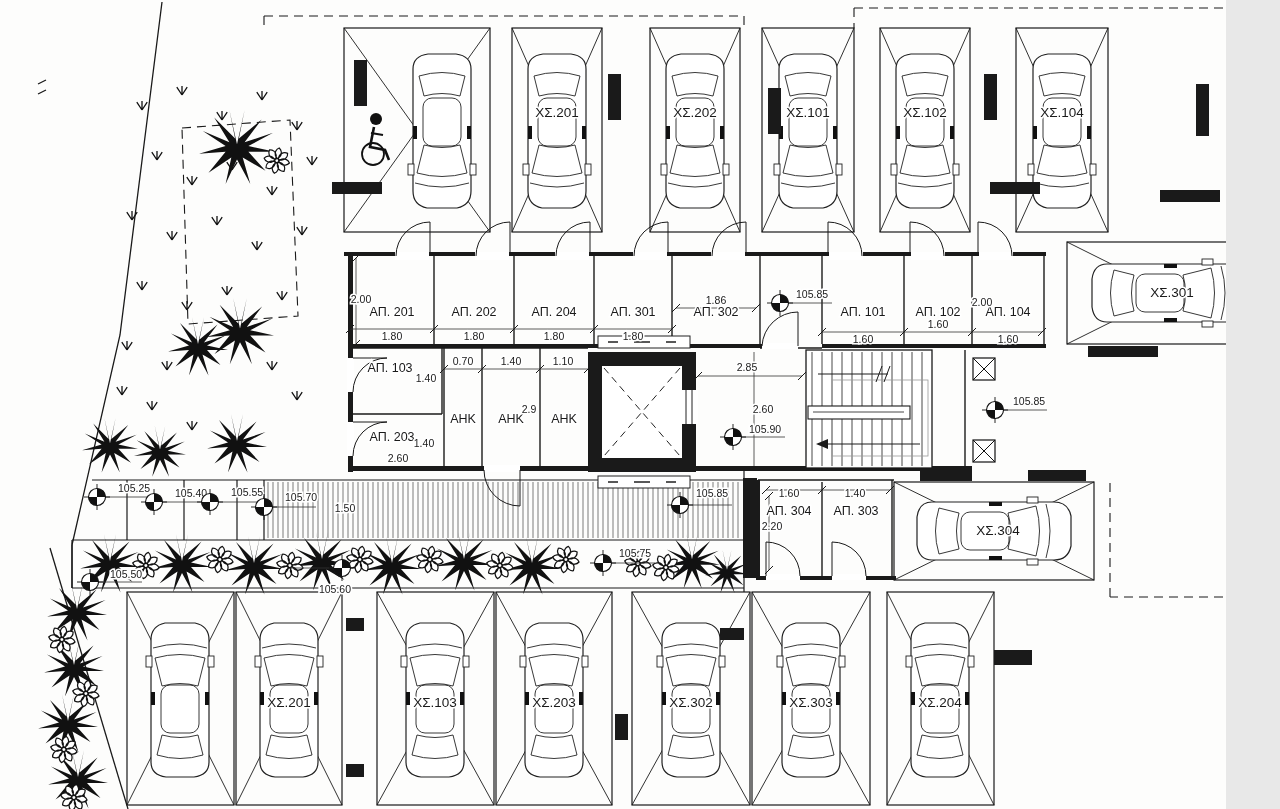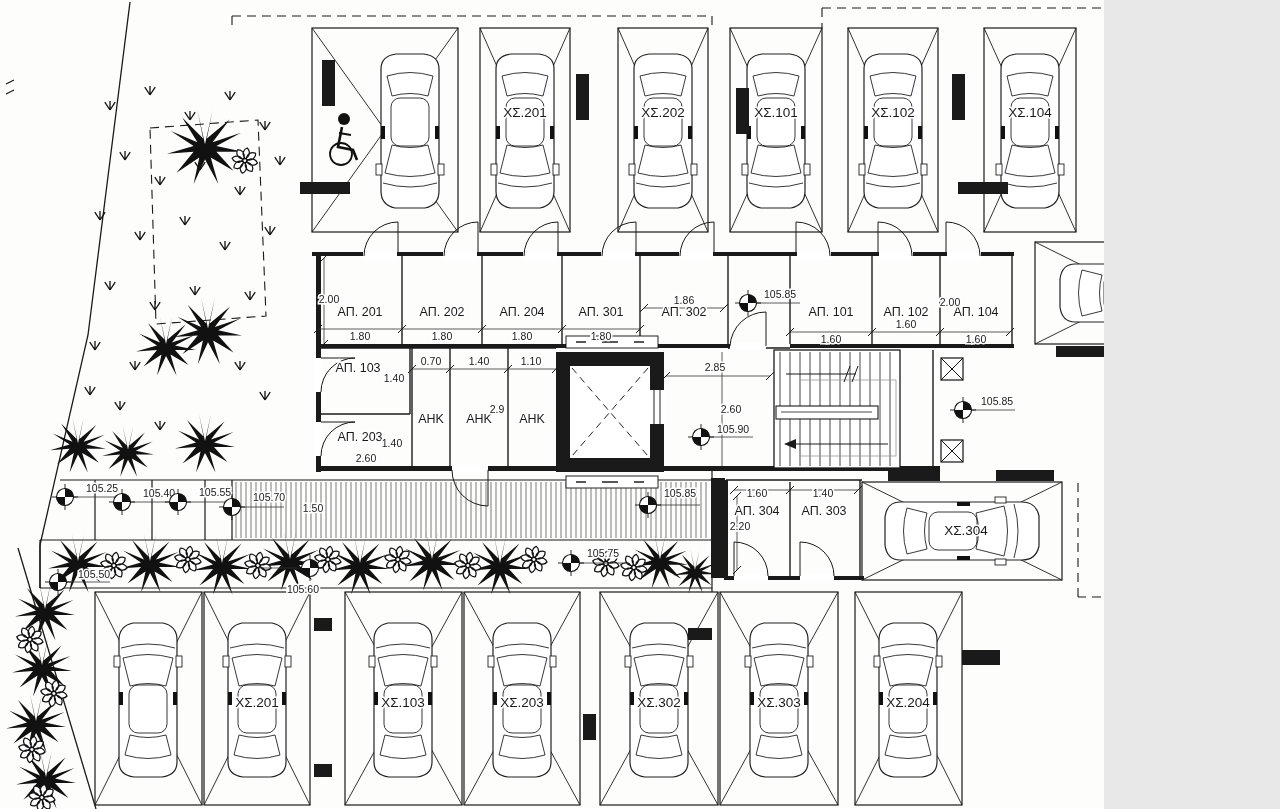--- a/index.html
+++ b/index.html
@@ -1,17 +1,17 @@
 <!DOCTYPE html>
 <html><head>
 <meta charset="utf-8">
 <style>
   html,body{margin:0;padding:0;background:#e8e8e8;}
-  .canvas{position:relative;width:1104px;height:809px;background:#fdfdfc;overflow:hidden;
-          font-family:"Liberation Sans",sans-serif;}
+  .canvas{position:relative;width:1194px;height:809px;background:#fdfdfc;overflow:hidden;
+          font-family:"Liberation Sans",sans-serif;padding-left:32px;}
   svg{display:block;}
   text{paint-order:stroke;stroke:#ffffff;stroke-width:3.2px;fill:#1a1a1a;
        font-family:"Liberation Sans",sans-serif;}
   .lbl{font-size:13.5px;}
   .room{font-size:12.5px;}
   .dim{font-size:10.5px;}
   .lev{font-size:10.5px;}
 </style>
 </head>
 <body>

